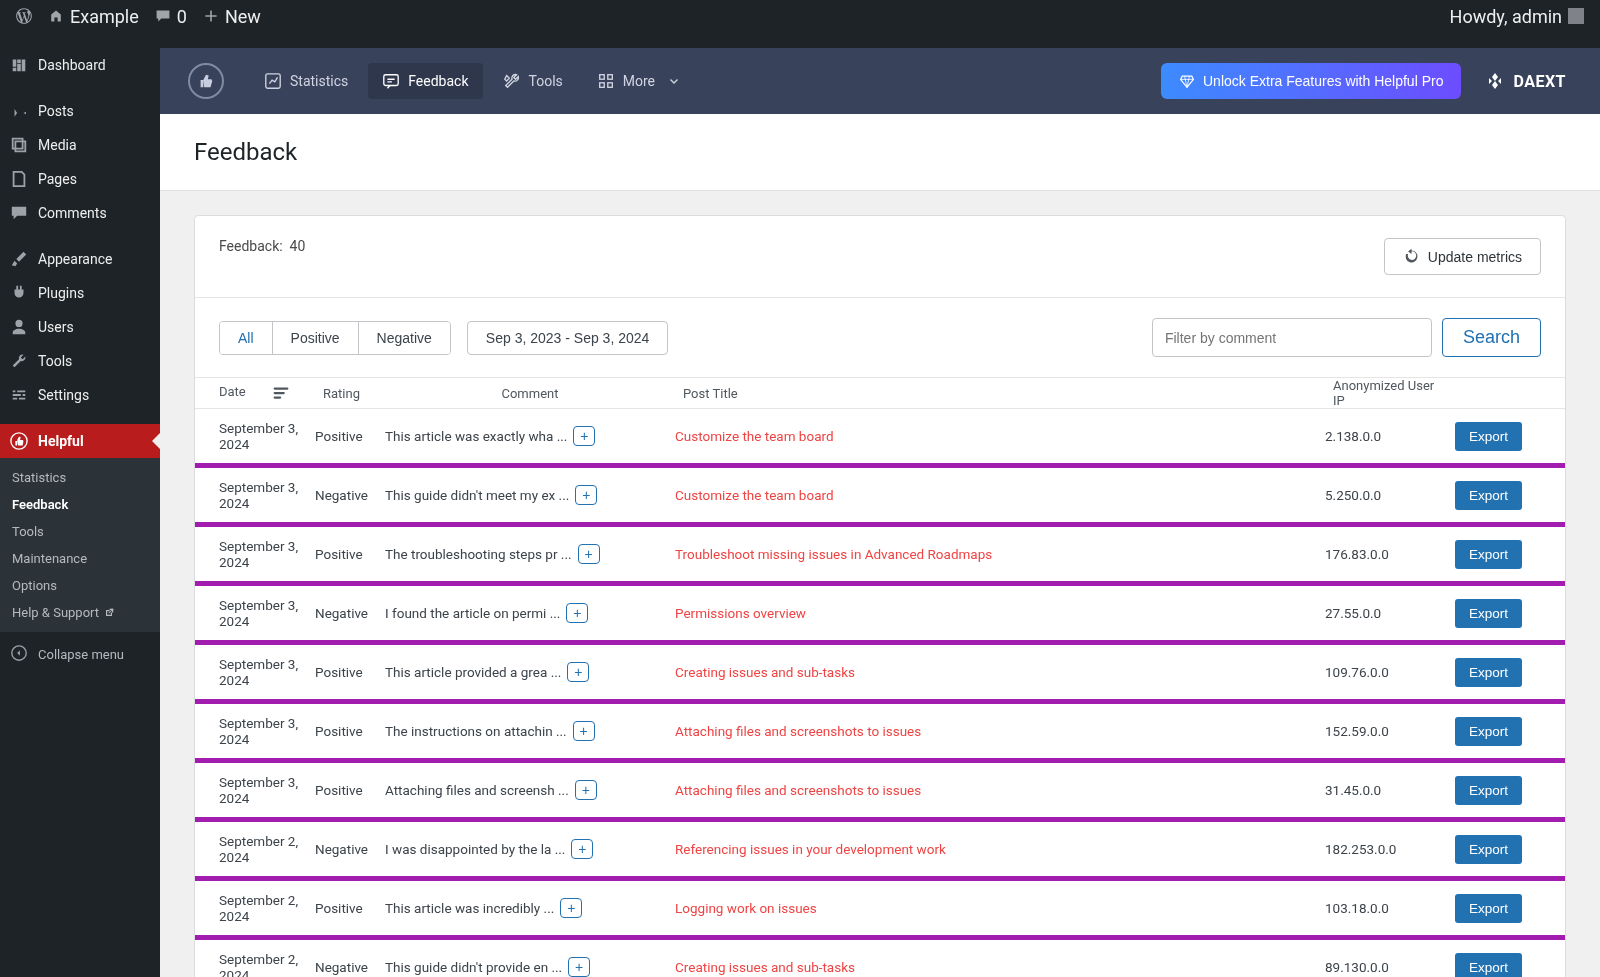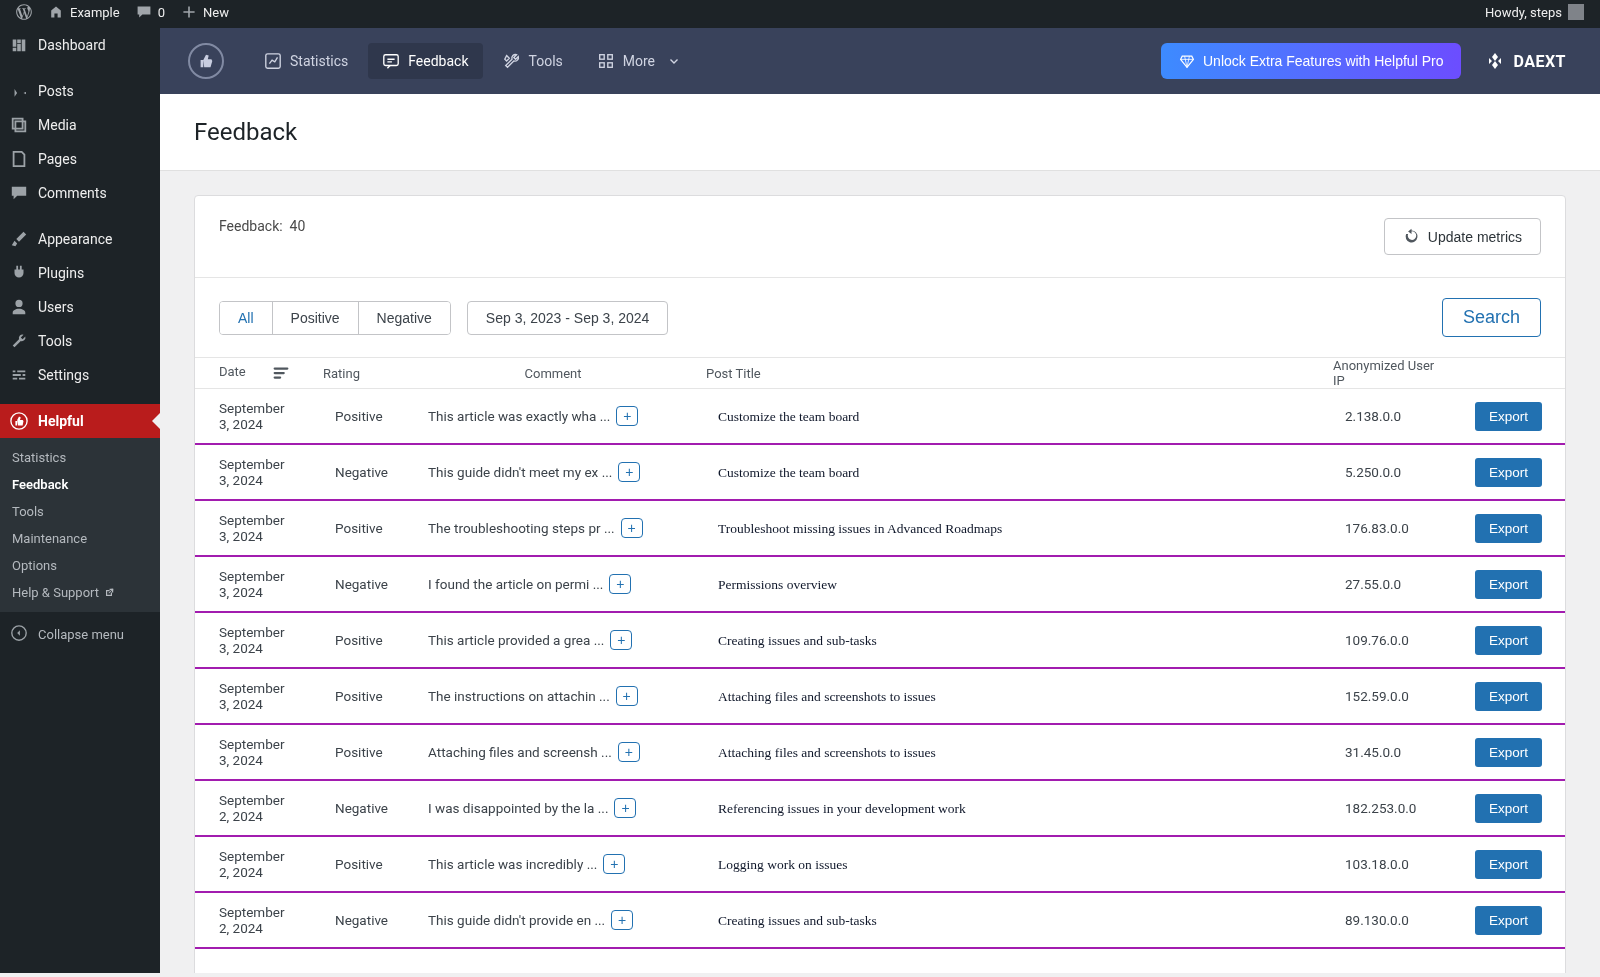--- a/index.html
+++ b/index.html
@@ -1,19 +1,19 @@
 <!DOCTYPE html>
 <html><head>
 <meta charset="utf-8">
 <style>
 * { margin: 0; padding: 0; box-sizing: border-box; }
 body { font-family: -apple-system, BlinkMacSystemFont, "Segoe UI", Roboto, sans-serif; font-size: 13px; background: #f0f0f1; color: #3c434a; width: 1600px; height: 977px; overflow: hidden; }
 
 
-.adminbar { background: #1d2327; color: #c3c4c7; height: 28px; display: flex; align-items: flex-end; padding: 0 8px; font-size: 13px; }
+.adminbar { background: #1d2327; color: #c3c4c7; height: 48px; display: flex; align-items: flex-start; padding: 0 8px; font-size: 18px; }
 .adminbar .left, .adminbar .right { display: flex; align-items: center; }
 .adminbar .right { margin-left: auto; }
 .adminbar .ab-item { display: inline-flex; align-items: center; padding: 0 8px; height: 32px; color: #eee; cursor: pointer; gap: 6px; }
 .adminbar svg, .adminbar .glyph { width: 16px; height: 16px; fill: #a0a5aa; display: inline-block; }
 .avatar { width: 16px; height: 16px; background: #7f8389; }
 
 
 .wrap { display: flex; height: calc(977px - 32px); }
 .adminmenu { width: 160px; background: #1d2327; color: #fff; display: flex; flex-direction: column; }
 .menu-top { display: flex; align-items: center; gap: 10px; padding: 8px 10px; color: #eee; cursor: pointer; font-size: 14px; }
@@ -68,25 +68,25 @@
 .filters-right { margin-left: auto; display: flex; gap: 10px; }
 .filter-input { border: 1px solid #c3c4c7; border-radius: 4px; padding: 8px 12px; width: 280px; font-size: 14px; outline: none; }
 .search-btn { border: 1px solid #2271b1; color: #2271b1; background: #fff; padding: 8px 20px; border-radius: 4px; font-size: 18px; cursor: pointer; }
 
 
 .tbl { width: 100%; border-collapse: collapse; }
 .tbl thead th { text-align: left; font-weight: 400; color: #50575e; padding: 0 8px; font-size: 13px; border-top: 1px solid #e5e5e5; border-bottom: 1px solid #e5e5e5; background:#fff; }
 .tbl thead th:first-child { padding-left: 24px; }
 .tbl thead th.sort { position: relative; }
 .sort-icon { width: 18px; height: 18px; fill: #50575e; vertical-align: middle; margin-left: 26px;}
-.tbl tbody td { padding: 11px 20px; font-size: 13.5px; border-bottom: 2px solid #a21caf; vertical-align: middle; }
+.tbl tbody td { padding: 11px 0; font-size: 13.5px; border-bottom: 5px solid #a21caf; vertical-align: middle; }
 .tbl tbody td:first-child { padding-left: 24px; }
 .comment-cell { display: flex; align-items: center; gap: 6px; }
 .expand-btn { border: 1.5px solid #2271b1; color: #2271b1; background: #fff; width: 22px; height: 20px; border-radius: 4px; font-size: 14px; line-height: 16px; cursor: pointer; display:inline-flex;align-items:center;justify-content:center;}
-.post-link { color: #0f172a; text-decoration: none; cursor: pointer; font-family: Liberation Serif, serif; }
+.post-link { color: #ef4444; text-decoration: none; cursor: pointer; }
 .export-btn { background: #2271b1; color: #fff; border: none; padding: 7px 14px; border-radius: 3px; font-size: 13.5px; cursor: pointer; }
 
 
 .pager { display: flex; align-items: center; justify-content: flex-end; padding: 18px 24px; gap: 0; }
 </style>
 </head>
 <body>
 
 <div class="adminbar">
   <div class="left">
@@ -109,21 +109,21 @@
     </span>
     <span class="ab-item">
       <svg viewBox="0 0 20 20">
           <path d="M9 3h2v6h6v2h-6v6H9v-6H3V9h6z"></path>
         </svg>
       <span>New</span>
     </span>
   </div>
   <div class="right">
     <span class="ab-item">
-      <span>Howdy, steps</span>
+      <span>Howdy, admin</span>
       <span class="avatar"></span>
     </span>
   </div>
 </div>
 
 <div class="wrap">
 
   <div class="adminmenu">
     <div class="menu-top">
         <svg viewBox="0 0 20 20">
@@ -304,20 +304,21 @@
       <div class="card-divider"></div>
 
       <div class="filters">
         <div class="seg">
           <button class="seg-btn active"><span>All</span></button>
           <button class="seg-btn"><span>Positive</span></button>
           <button class="seg-btn"><span>Negative</span></button>
         </div>
         <button class="date-btn"><span>Sep 3, 2023 - Sep 3, 2024</span></button>
         <div class="filters-right">
+          <input class="filter-input" placeholder="Filter by comment" style="">
           <button class="search-btn"><span>Search</span></button>
         </div>
       </div>
 
       <table class="tbl">
         <thead>
           <tr>
             <th style="width:120px;" class="sort"><span>Date</span><svg class="sort-icon" viewBox="0 0 20 20">
                   <path d="M3 5h14M3 10h10M3 15h6" stroke="#50575e" stroke-width="2.5" fill="none" stroke-linecap="round"></path>
                 </svg></th>

